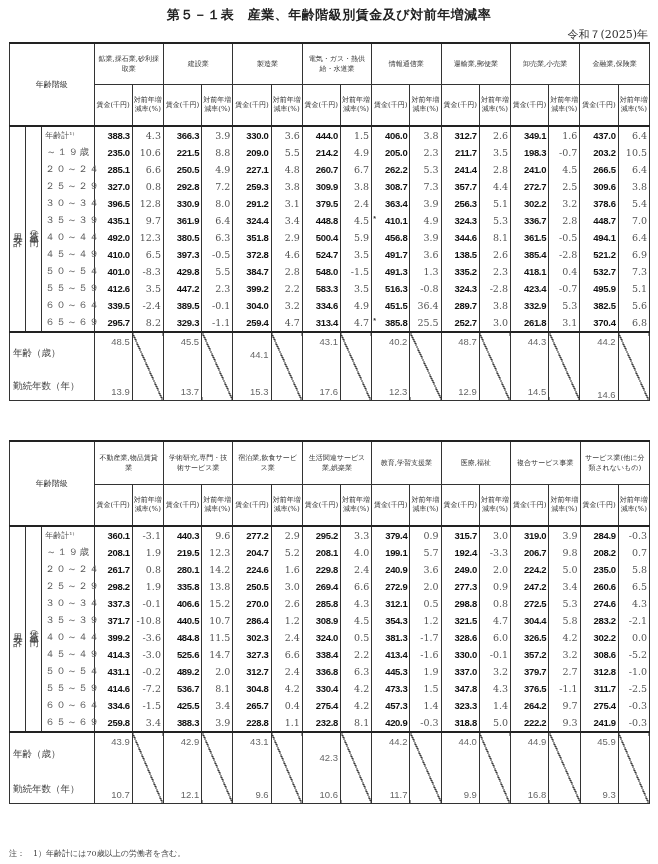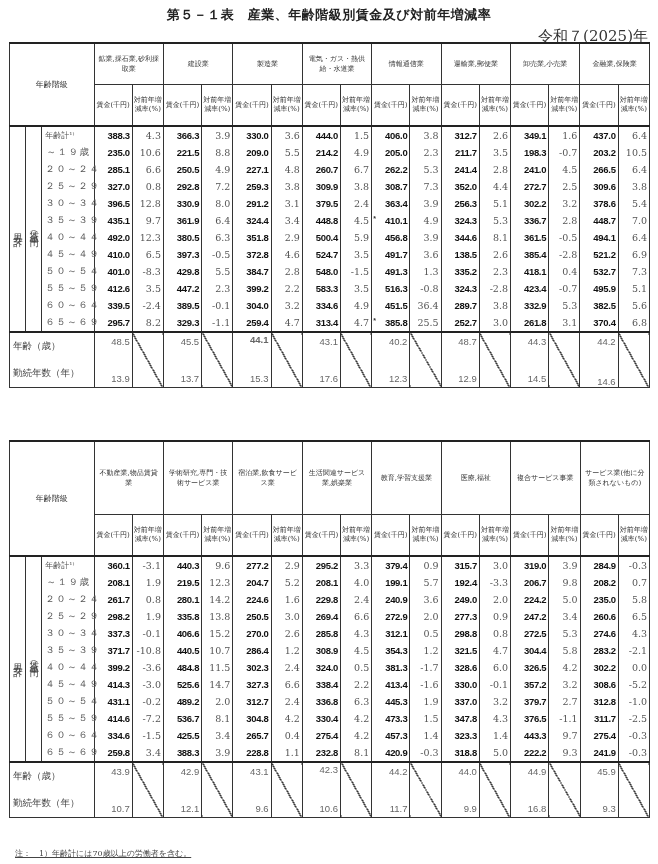--- a/index.html
+++ b/index.html
@@ -1,33 +1,33 @@
 <!DOCTYPE html>
 <html><head>
 <meta charset="utf-8">
 <style>
   html,body{margin:0;padding:0;background:#fff;}
   body{width:658px;height:864px;overflow:hidden;font-family:"DejaVu Serif",serif;color:#222;position:relative;}
   .title{position:absolute;left:0;top:6px;width:658px;text-align:center;font-family:"DejaVu Sans",sans-serif;font-weight:bold;font-size:13px;letter-spacing:0.5px;}
-  .era{position:absolute;right:10px;top:27px;font-size:15px;color:#333;}
+  .era{position:absolute;right:10px;top:27px;font-size:11px;color:#333;}
   table.t{position:absolute;left:9px;border-collapse:collapse;table-layout:fixed;width:641px;}
   table.t td{border:1px solid #333;padding:0;font-size:9.5px;}
   table.t .hd{text-align:center;vertical-align:middle;font-size:7px;line-height:10px;color:#333;}
   table.t .sub{text-align:center;font-size:7px;line-height:9px;color:#333;height:40px;}
   .num{text-align:right;padding-right:2px !important;font-family:"Liberation Sans",sans-serif;}
   .wage{font-weight:bold;font-size:10.5px;color:#111;letter-spacing:-0.3px;}
   .rate{font-size:9.5px;color:#555;font-family:"DejaVu Serif",serif;}
   .age{font-size:8.5px;color:#555;letter-spacing:1.5px;white-space:nowrap;padding-left:3px !important;}
   .vert{writing-mode:vertical-rl;text-align:center;font-size:9px;color:#444;letter-spacing:2px;}
   .summ td{height:24px;}
   .slabel{font-size:8.5px;color:#444;padding-left:3px !important;white-space:nowrap;}
   .slash{background:linear-gradient(to top right,transparent calc(50% - 0.6px),#333 calc(50% - 0.6px),#333 calc(50% + 0.6px),transparent calc(50% + 0.6px));}
   .sval{color:#666;font-size:9.5px;}
   .star{font-size:7px;color:#333;float:left;padding-left:1px;}
-  .note{position:absolute;left:15px;top:848px;font-size:8px;color:#444;text-decoration:underline;}
+  .note{position:absolute;left:9px;top:848px;font-size:8px;color:#444;}
   tr.dr td{height:17px;border-top:none;border-bottom:none;}
   .thickb{border-bottom:2px solid #222 !important;}
   .thickt{border-top:2px solid #222 !important;}
 </style>
 </head>
 <body>
 
 <div class="title">第５－１表　産業、年齢階級別賃金及び対前年増減率</div>
 <div class="era">令和７(2025)年</div>
 
@@ -147,21 +147,21 @@
         <td class="num wage"><span>327.0</span></td>
         <td class="num rate">0.8</td>
         <td class="num wage"><span>292.8</span></td>
         <td class="num rate">7.2</td>
         <td class="num wage"><span>259.3</span></td>
         <td class="num rate">3.8</td>
         <td class="num wage"><span>309.9</span></td>
         <td class="num rate">3.8</td>
         <td class="num wage"><span>308.7</span></td>
         <td class="num rate">7.3</td>
-        <td class="num wage"><span>352.0</span></td>
+        <td class="num wage"><span>357.7</span></td>
         <td class="num rate">4.4</td>
         <td class="num wage"><span>272.7</span></td>
         <td class="num rate">2.5</td>
         <td class="num wage"><span>309.6</span></td>
         <td class="num rate">3.8</td>
       </tr>
       <tr class="dr">
         <td class="age">３０～３４</td>
         <td class="num wage"><span>396.5</span></td>
         <td class="num rate">12.8</td>
@@ -312,21 +312,21 @@
         <td class="num rate thickb">3.1</td>
         <td class="num wage thickb"><span>370.4</span></td>
         <td class="num rate thickb">6.8</td>
       </tr>
       <tr class="summ">
         <td colspan="3" class="slabel" style="border-bottom:none;">年齢（歳）</td>
         <td class="num sval" style="border-bottom:none;vertical-align:top;padding-top:3px;margin-top:11px;">48.5</td>
         <td class="slash" rowspan="2"></td>
         <td class="num sval" style="border-bottom:none;vertical-align:top;padding-top:3px;">45.5</td>
         <td class="slash" rowspan="2"></td>
-        <td class="num sval" style="border-bottom:none;vertical-align:top;padding-top:1px;font-weight:bold;">44.1</td>
+        <td class="num sval" style="border-bottom:none;vertical-align:top;padding-top:16px;">44.1</td>
         <td class="slash" rowspan="2"></td>
         <td class="num sval" style="border-bottom:none;vertical-align:top;padding-top:3px;">43.1</td>
         <td class="slash" rowspan="2"></td>
         <td class="num sval" style="border-bottom:none;vertical-align:top;padding-top:3px;">40.2</td>
         <td class="slash" rowspan="2"></td>
         <td class="num sval" style="border-bottom:none;vertical-align:top;padding-top:3px;">48.7</td>
         <td class="slash" rowspan="2"></td>
         <td class="num sval" style="border-bottom:none;vertical-align:top;padding-top:3px;">44.3</td>
         <td class="slash" rowspan="2"></td>
         <td class="num sval" style="border-bottom:none;vertical-align:top;padding-top:3px;">44.2</td>
@@ -370,21 +370,21 @@
     <tbody>
       <tr class="thickt">
         <td class="hd" colspan="3" rowspan="2" style="font-size:8px;height:80px;">年齢階級</td>
         <td class="hd" colspan="2" style="height:40px;padding:0 2px;">不動産業,物品賃貸業</td>
         <td class="hd" colspan="2" style="height:40px;padding:0 2px;">学術研究,専門・技術サービス業</td>
         <td class="hd" colspan="2" style="height:40px;padding:0 2px;">宿泊業,飲食サービス業</td>
         <td class="hd" colspan="2" style="height:40px;padding:0 2px;">生活関連サービス業,娯楽業</td>
         <td class="hd" colspan="2" style="height:40px;padding:0 2px;">教育,学習支援業</td>
         <td class="hd" colspan="2" style="height:40px;padding:0 2px;">医療,福祉</td>
         <td class="hd" colspan="2" style="height:40px;padding:0 2px;">複合サービス事業</td>
-        <td class="hd" colspan="2" style="height:40px;padding:16px 2px;">サービス業(他に分類されないもの)</td>
+        <td class="hd" colspan="2" style="height:40px;padding:1px 2px;">サービス業(他に分類されないもの)</td>
       </tr>
       <tr>
         <td class="sub">賃金(千円)</td>
         <td class="sub">対前年増減率(%)</td>
         <td class="sub">賃金(千円)</td>
         <td class="sub">対前年増減率(%)</td>
         <td class="sub">賃金(千円)</td>
         <td class="sub">対前年増減率(%)</td>
         <td class="sub">賃金(千円)</td>
         <td class="sub">対前年増減率(%)</td>
@@ -596,21 +596,21 @@
         <td class="num wage"><span>425.5</span></td>
         <td class="num rate">3.4</td>
         <td class="num wage"><span>265.7</span></td>
         <td class="num rate">0.4</td>
         <td class="num wage"><span>275.4</span></td>
         <td class="num rate">4.2</td>
         <td class="num wage"><span>457.3</span></td>
         <td class="num rate">1.4</td>
         <td class="num wage"><span>323.3</span></td>
         <td class="num rate">1.4</td>
-        <td class="num wage"><span>443.3</span></td>
+        <td class="num wage"><span>264.2</span></td>
         <td class="num rate">9.7</td>
         <td class="num wage"><span>275.4</span></td>
         <td class="num rate">-0.3</td>
       </tr>
       <tr class="dr last">
         <td class="age thickb">６５～６９</td>
         <td class="num wage thickb"><span>259.8</span></td>
         <td class="num rate thickb">3.4</td>
         <td class="num wage thickb"><span>388.3</span></td>
         <td class="num rate thickb">3.9</td>
@@ -628,21 +628,21 @@
         <td class="num rate thickb">-0.3</td>
       </tr>
       <tr class="summ">
         <td colspan="3" class="slabel" style="border-bottom:none;">年齢（歳）</td>
         <td class="num sval" style="border-bottom:none;vertical-align:top;padding-top:3px;">43.9</td>
         <td class="slash" rowspan="2"></td>
         <td class="num sval" style="border-bottom:none;vertical-align:top;padding-top:3px;">42.9</td>
         <td class="slash" rowspan="2"></td>
         <td class="num sval" style="border-bottom:none;vertical-align:top;padding-top:3px;">43.1</td>
         <td class="slash" rowspan="2"></td>
-        <td class="num sval" style="border-bottom:none;vertical-align:top;padding-top:1px;">42.3</td>
+        <td class="num sval" style="border-bottom:none;vertical-align:top;padding-top:19px;">42.3</td>
         <td class="slash" rowspan="2"></td>
         <td class="num sval" style="border-bottom:none;vertical-align:top;padding-top:3px;">44.2</td>
         <td class="slash" rowspan="2"></td>
         <td class="num sval" style="border-bottom:none;vertical-align:top;padding-top:3px;padding-left:16px;">44.0</td>
         <td class="slash" rowspan="2"></td>
         <td class="num sval" style="border-bottom:none;vertical-align:top;padding-top:3px;">44.9</td>
         <td class="slash" rowspan="2"></td>
         <td class="num sval" style="border-bottom:none;vertical-align:top;padding-top:3px;">45.9</td>
         <td class="slash" rowspan="2"></td>
       </tr>

